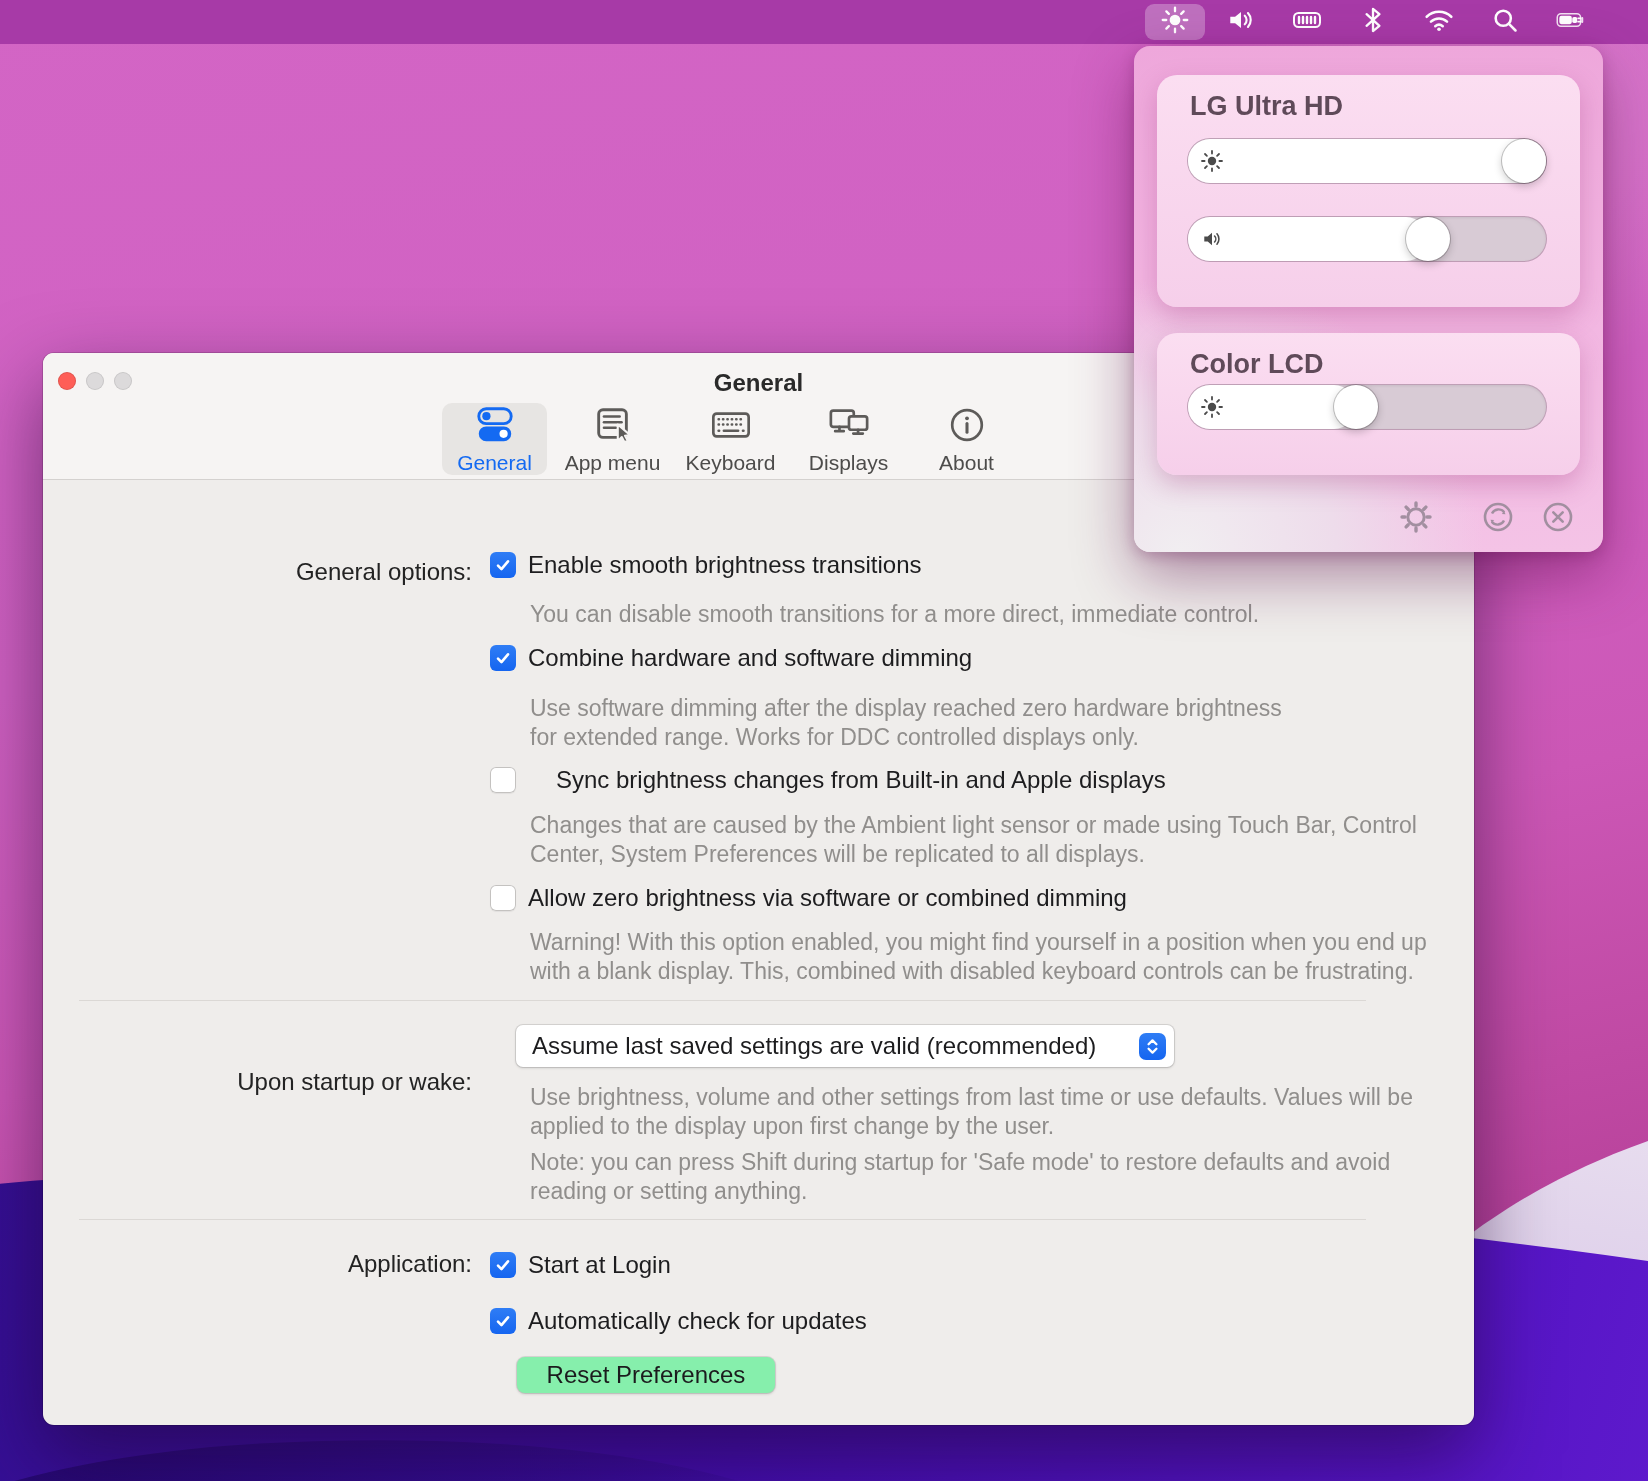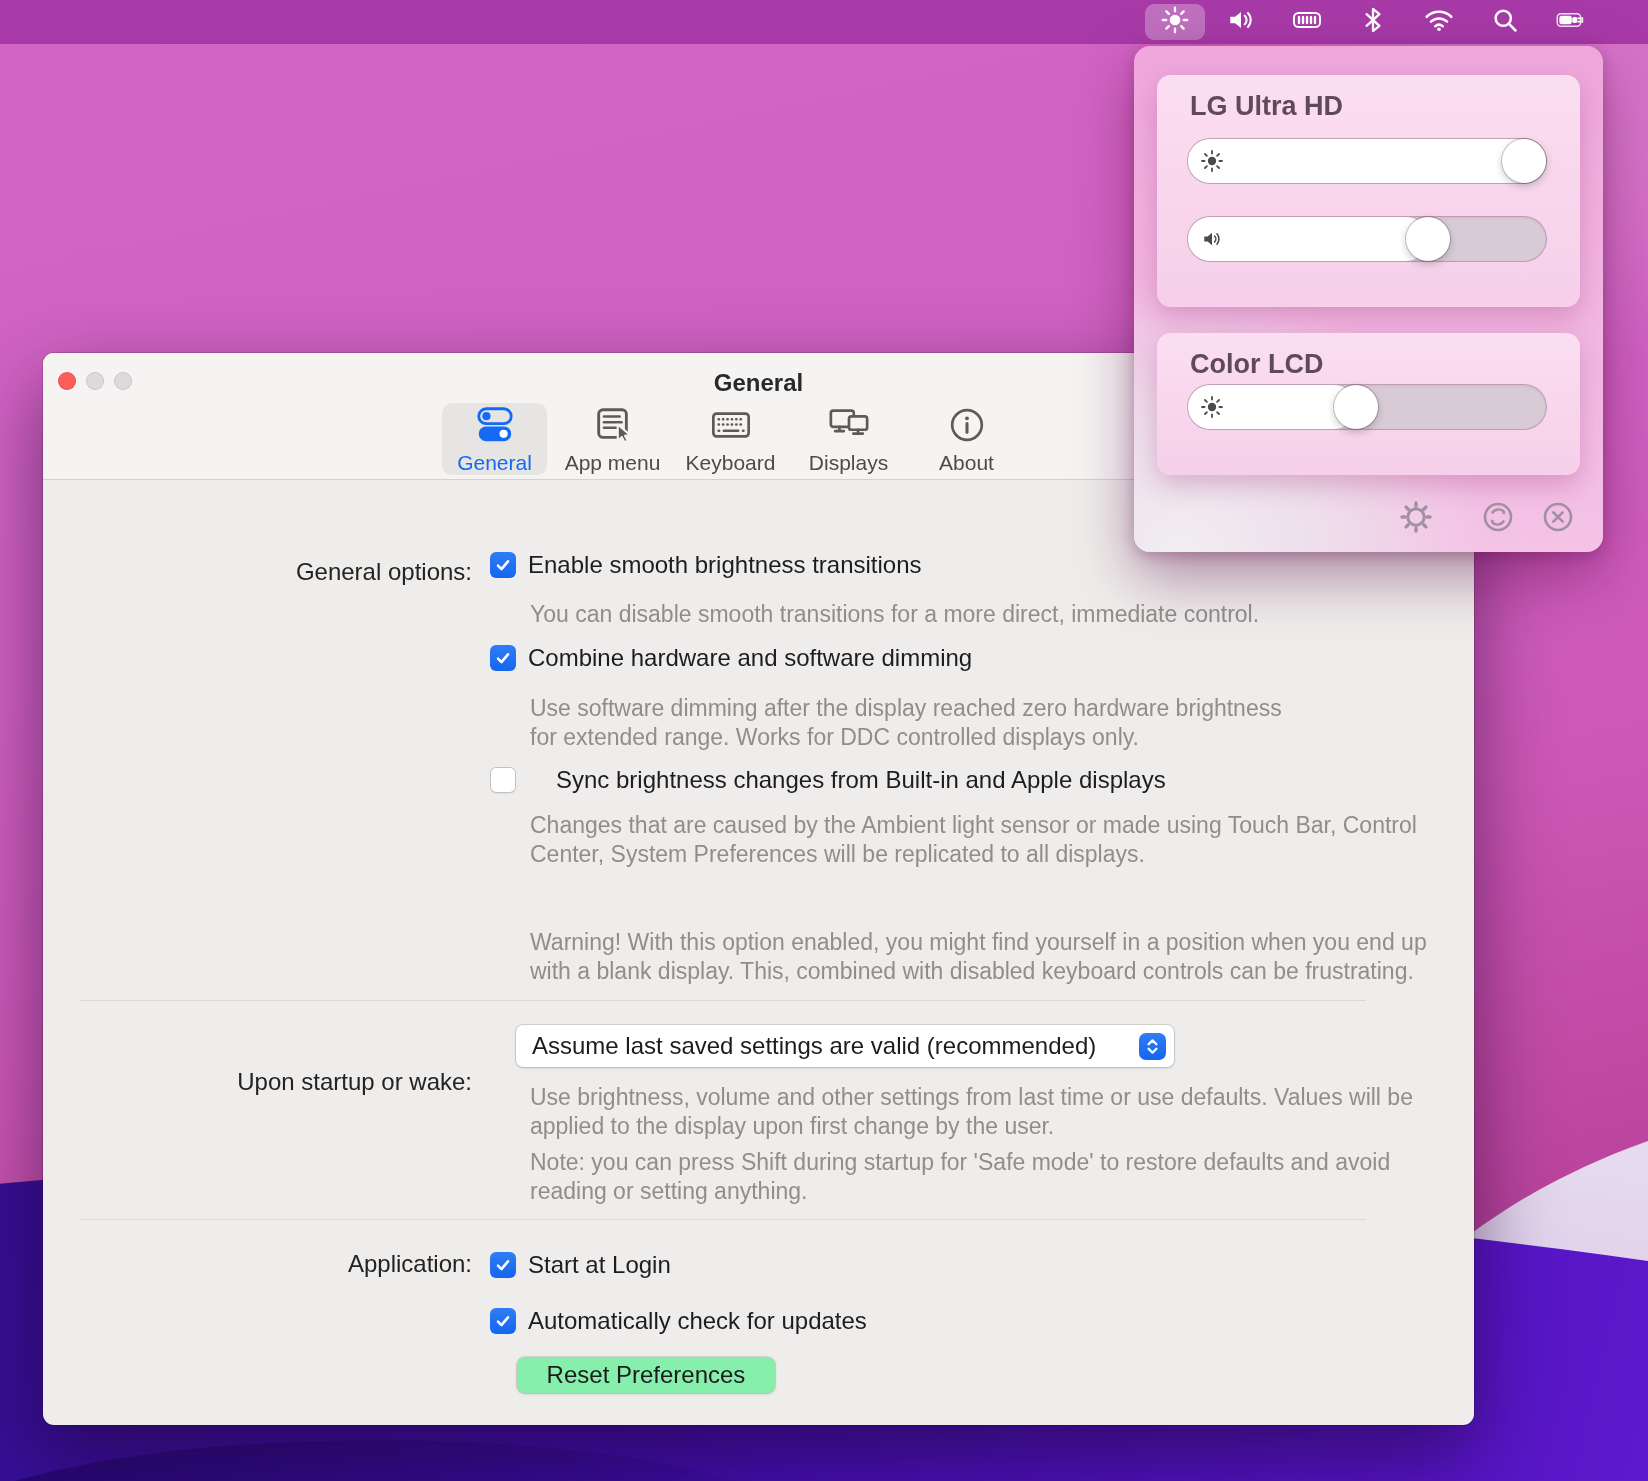--- a/index.html
+++ b/index.html
@@ -69,21 +69,21 @@
   .reset-btn{position:absolute;left:474px;width:258px;height:36px;background:#86efac;border-radius:8px;
     box-shadow:0 0 0 1px rgba(0,0,0,.09),0 1px 3px rgba(0,0,0,.18);
     font-size:24px;color:#1b1b1d;display:flex;align-items:center;justify-content:center;}
 
   
   .popup{position:absolute;left:1134px;top:46px;width:469px;height:506px;border-radius:16px;z-index:30;
     background:
       radial-gradient(95% 80% at 10% 100%,#f1eef1 0%,#eedceb 35%,rgba(243,195,230,0) 68%),
       linear-gradient(180deg,#eea7db 0%,#f2b4e1 45%,#f4c3e6 100%);
     box-shadow:0 24px 60px rgba(90,10,70,.45),0 4px 14px rgba(90,10,70,.25);}
-  .disp-card{position:absolute;left:23px;width:423px;border-radius:14px;
+  .disp-card{position:absolute;left:23px;width:423px;border-radius:20px;
     background:linear-gradient(180deg,#fbdef1,#f6cfea);
     box-shadow:0 10px 26px rgba(150,40,110,.28);}
   .card-1{top:29px;height:232px;}
   .card-2{top:287px;height:142px;}
   .card-title{position:absolute;left:33px;top:16px;font-size:27px;font-weight:700;color:#5f4a59;}
   .slider{position:absolute;left:31px;width:358px;height:44px;border-radius:22px;background:#d8cbd5;
     box-shadow:0 0 0 1px rgba(120,90,112,.45),inset 0 1px 3px rgba(0,0,0,.08);}
   .slider-fill{position:absolute;left:0;top:0;bottom:0;border-radius:22px;background:#fff;width:calc(var(--v)*1%);}
   .slider-knob{position:absolute;top:0;width:44px;height:44px;border-radius:50%;background:#fff;
     left:clamp(0px,calc(var(--v)*1% - 22px),calc(100% - 44px));
@@ -292,20 +292,28 @@
     <span class="checkbox">
       <svg viewBox="0 0 26 26" fill="none" stroke="#fff" stroke-width="3.4" stroke-linecap="round" stroke-linejoin="round">
           <path d="M6.5 13.8 L11 18.3 L19.5 8.2"></path>
         </svg>
     </span>
     <span class="opt-label">Sync brightness changes from Built-in and Apple displays</span>
   </div>
   <div class="caption" style="top:458px;">Changes that are caused by the Ambient light sensor or made using Touch Bar, Control
 Center, System Preferences will be replicated to all displays.</div>
 
+  <div class="opt-row" style="top:530px;">
+    <span class="checkbox">
+      <svg viewBox="0 0 26 26" fill="none" stroke="#fff" stroke-width="3.4" stroke-linecap="round" stroke-linejoin="round">
+          <path d="M6.5 13.8 L11 18.3 L19.5 8.2"></path>
+        </svg>
+    </span>
+    <span class="opt-label">Allow zero brightness via software or combined dimming</span>
+  </div>
   <div class="caption" style="top:575px;">Warning! With this option enabled, you might find yourself in a position when you end up
 with a blank display. This, combined with disabled keyboard controls can be frustrating.</div>
 
   <div class="hr" style="top:647px;"></div>
 
   <div class="field-label" style="top:715px;">Upon startup or wake:</div>
   <div class="dropdown" style="top:672px;">
     <span class="dropdown-text">Assume last saved settings are valid (recommended)</span>
     <span class="stepper">
       <svg viewBox="0 0 24 24" fill="none" stroke="#fff" stroke-width="2.6" stroke-linecap="round" stroke-linejoin="round">

